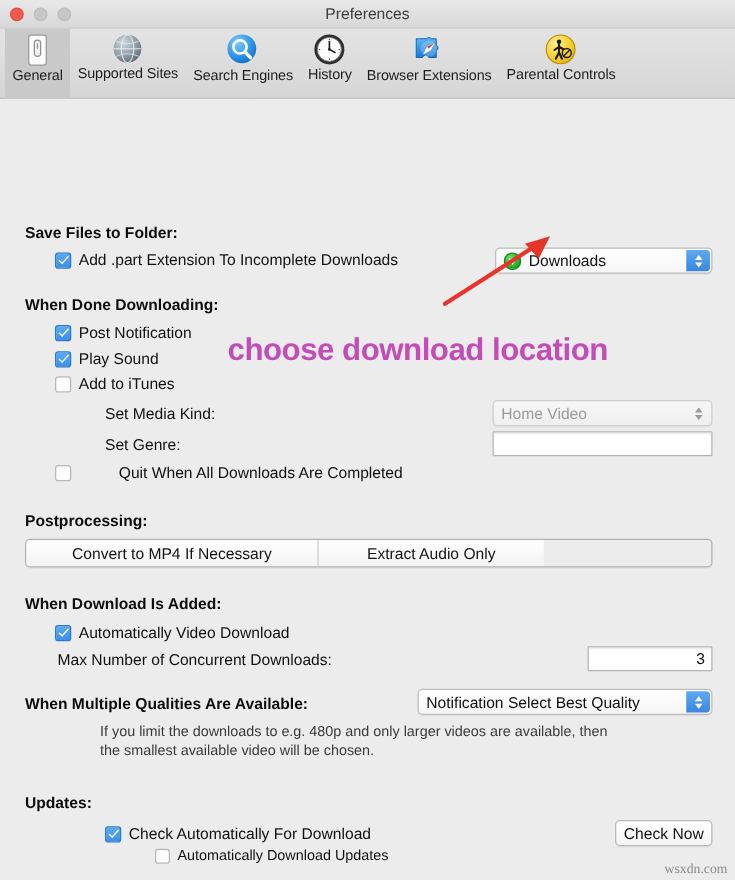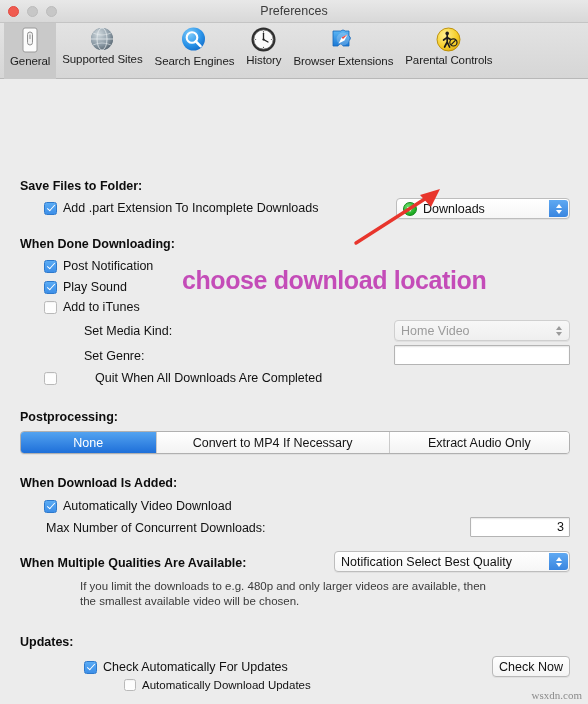--- a/index.html
+++ b/index.html
@@ -385,21 +385,20 @@
     </div>
 
     <div class="row" style="left:44px; top:292px;gap:32px;">
       <span class="cb off"></span>
       <span class="lbl">Quit When All Downloads Are Completed</span>
     </div>
 
     <div class="row section-title" style="left:20px; top:331px;">Postprocessing:</div>
 
     <div class="segmented" style="left:20px; top:352px; width:550px;">
-      <div class="seg active" style="width:136px;">None</div>
       <div class="seg" style="width:234px;">Convert to MP4 If Necessary</div>
       <div class="seg" style="width:180px;">Extract Audio Only</div>
     </div>
 
     <div class="row section-title" style="left:20px; top:397px;">When Download Is Added:</div>
 
     <div class="row" style="left:44px; top:420px;">
       <span class="cb on"></span>
       <span class="lbl">Automatically Video Download</span>
     </div>
@@ -420,21 +419,21 @@
           <i class="dn"></i>
         </span>
     </div>
 
     <div class="helptext" style="left:80px; top:500px;">If you limit the downloads to e.g. 480p and only larger videos are available, then the smallest available video will be chosen.</div>
 
     <div class="row section-title" style="left:20px; top:556px;">Updates:</div>
 
     <div class="row" style="left:84px; top:581px;">
       <span class="cb on"></span>
-      <span class="lbl">Check Automatically For Updates</span>
+      <span class="lbl">Check Automatically For Download</span>
     </div>
 
     <div class="pushbtn" style="left:492px; top:577px; width:78px;">Check Now</div>
 
     <div class="row" style="left:124px; top:600px;">
       <span class="cb off" style="width:12px;height:12px;"></span>
       <span class="lbl" style="font-size:11.5px;">Automatically Download Updates</span>
     </div>
 
     <svg class="arrow-svg" style="left:336px; top:108px;" width="116" height="62" viewBox="0 0 116 62">

